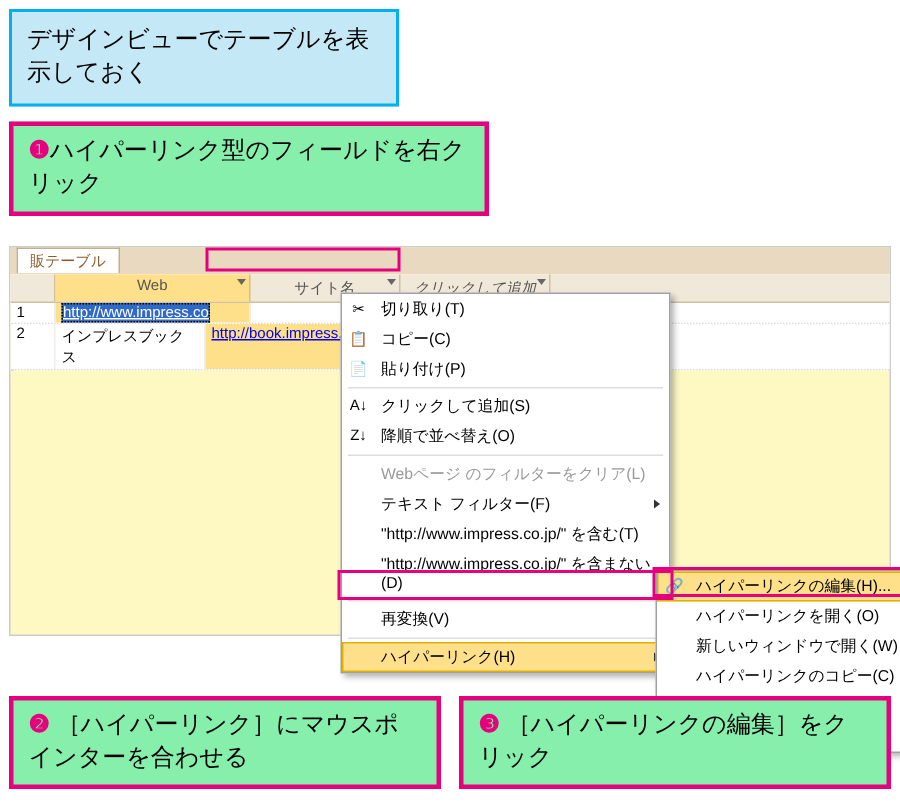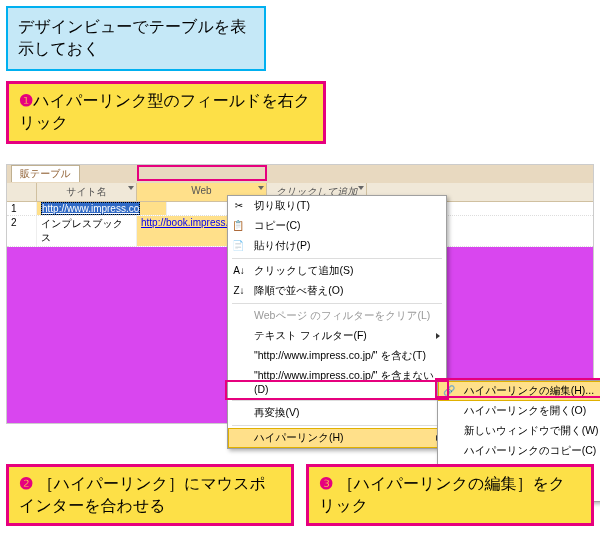--- a/index.html
+++ b/index.html
@@ -1,24 +1,24 @@
 <!DOCTYPE html>
 <html><head>
 <meta charset="utf-8">
 <style>
 * { box-sizing: border-box; margin: 0; padding: 0; }
 body { font-family: "Meiryo", "MS PGothic", sans-serif; font-size: 11px; width: 600px; background: #fff; color: #000; }
 
 .note-box { background: #c5e8f7; border: 2px solid #00b0f0; padding: 8px 10px; font-size: 16px; line-height: 1.4; margin: 6px; width: 260px; }
 
-.callout { background: #fde047; border: 3px solid #e6007e; padding: 6px 10px; font-size: 16px; line-height: 1.4; position: relative; }
+.callout { background: #86efac; border: 3px solid #e6007e; padding: 6px 10px; font-size: 16px; line-height: 1.4; position: relative; }
 .callout .num { color: #e6007e; font-weight: bold; }
 .callout-1 { margin: 10px 6px 0 6px; width: 320px; }
 
-.app-area { border: 1px solid #ccc; margin: 20px 6px 0 6px; position: relative; height: 260px; background: #d946ef; }
+.app-area { border: 1px solid #ccc; margin: 20px 6px 0 6px; position: relative; height: 260px; background: #fef9c3; }
 
 .tab-strip { background: #e8d9c0; height: 18px; display: flex; align-items: center; padding-left: 4px; }
 .tab { background: #fff; border: 1px solid #c0b090; border-bottom: none; padding: 1px 8px; font-size: 10px; color: #8b5a2b; }
 
 .grid { background: #fff; }
 .grid-header { display: flex; background: #f0e8d8; border-bottom: 1px solid #d0c0a0; }
 .grid-header .cell { border-right: 1px solid #d0c0a0; padding: 2px 4px; font-size: 10px; color: #555; text-align: center; position: relative; }
 .col-rownum { width: 30px; }
 .col-name { width: 100px; }
 .col-web { width: 130px; background: #ffe08a; }
@@ -61,22 +61,22 @@
   <span class="num">❶</span><span>ハイパーリンク型のフィールドを右クリック</span>
 </div>
 
 <div class="app-area">
   <div class="tab-strip">
     <div class="tab"><span>販テーブル</span></div>
   </div>
   <div class="grid">
     <div class="grid-header">
       <div class="cell col-rownum"></div>
+      <div class="cell col-web"><span>Web</span><span class="dropdown-arrow"></span></div>
       <div class="cell col-name"><span>サイト名</span><span class="dropdown-arrow"></span></div>
-      <div class="cell col-web"><span>Web</span><span class="dropdown-arrow"></span></div>
       <div class="cell col-add"><span>クリックして追加</span><span class="dropdown-arrow"></span></div>
       <div class="col-web-hl"></div>
     </div>
     <div class="grid-row">
       <div class="cell col-rownum">1</div>
       <div class="cell col-web"><span class="link sel">http://www.impress.co</span></div>
     </div>
     <div class="grid-row">
       <div class="cell col-rownum">2</div>
       <div class="cell col-name">インプレスブックス</div>

